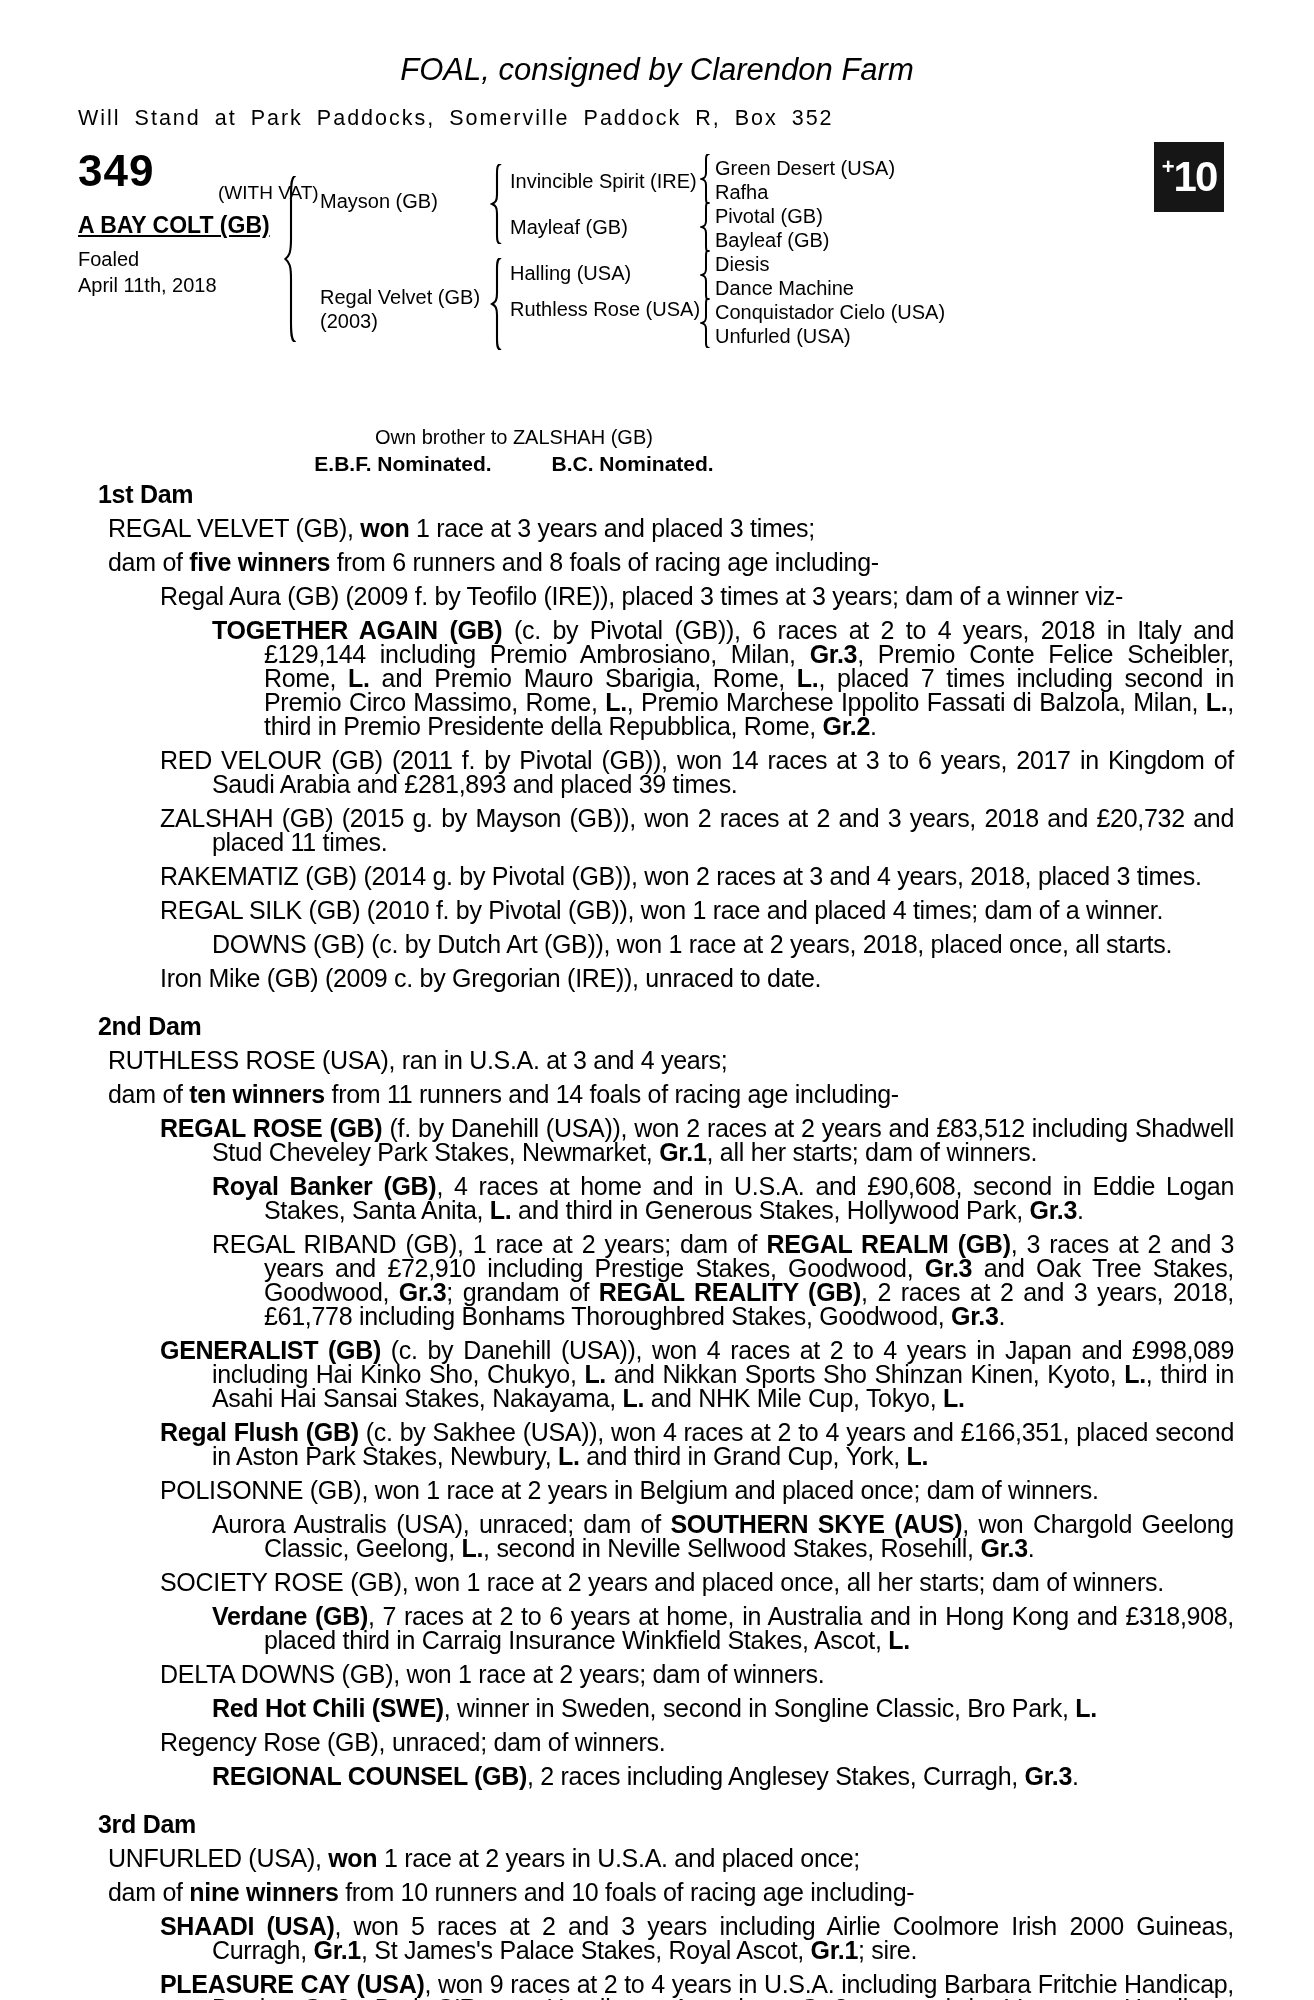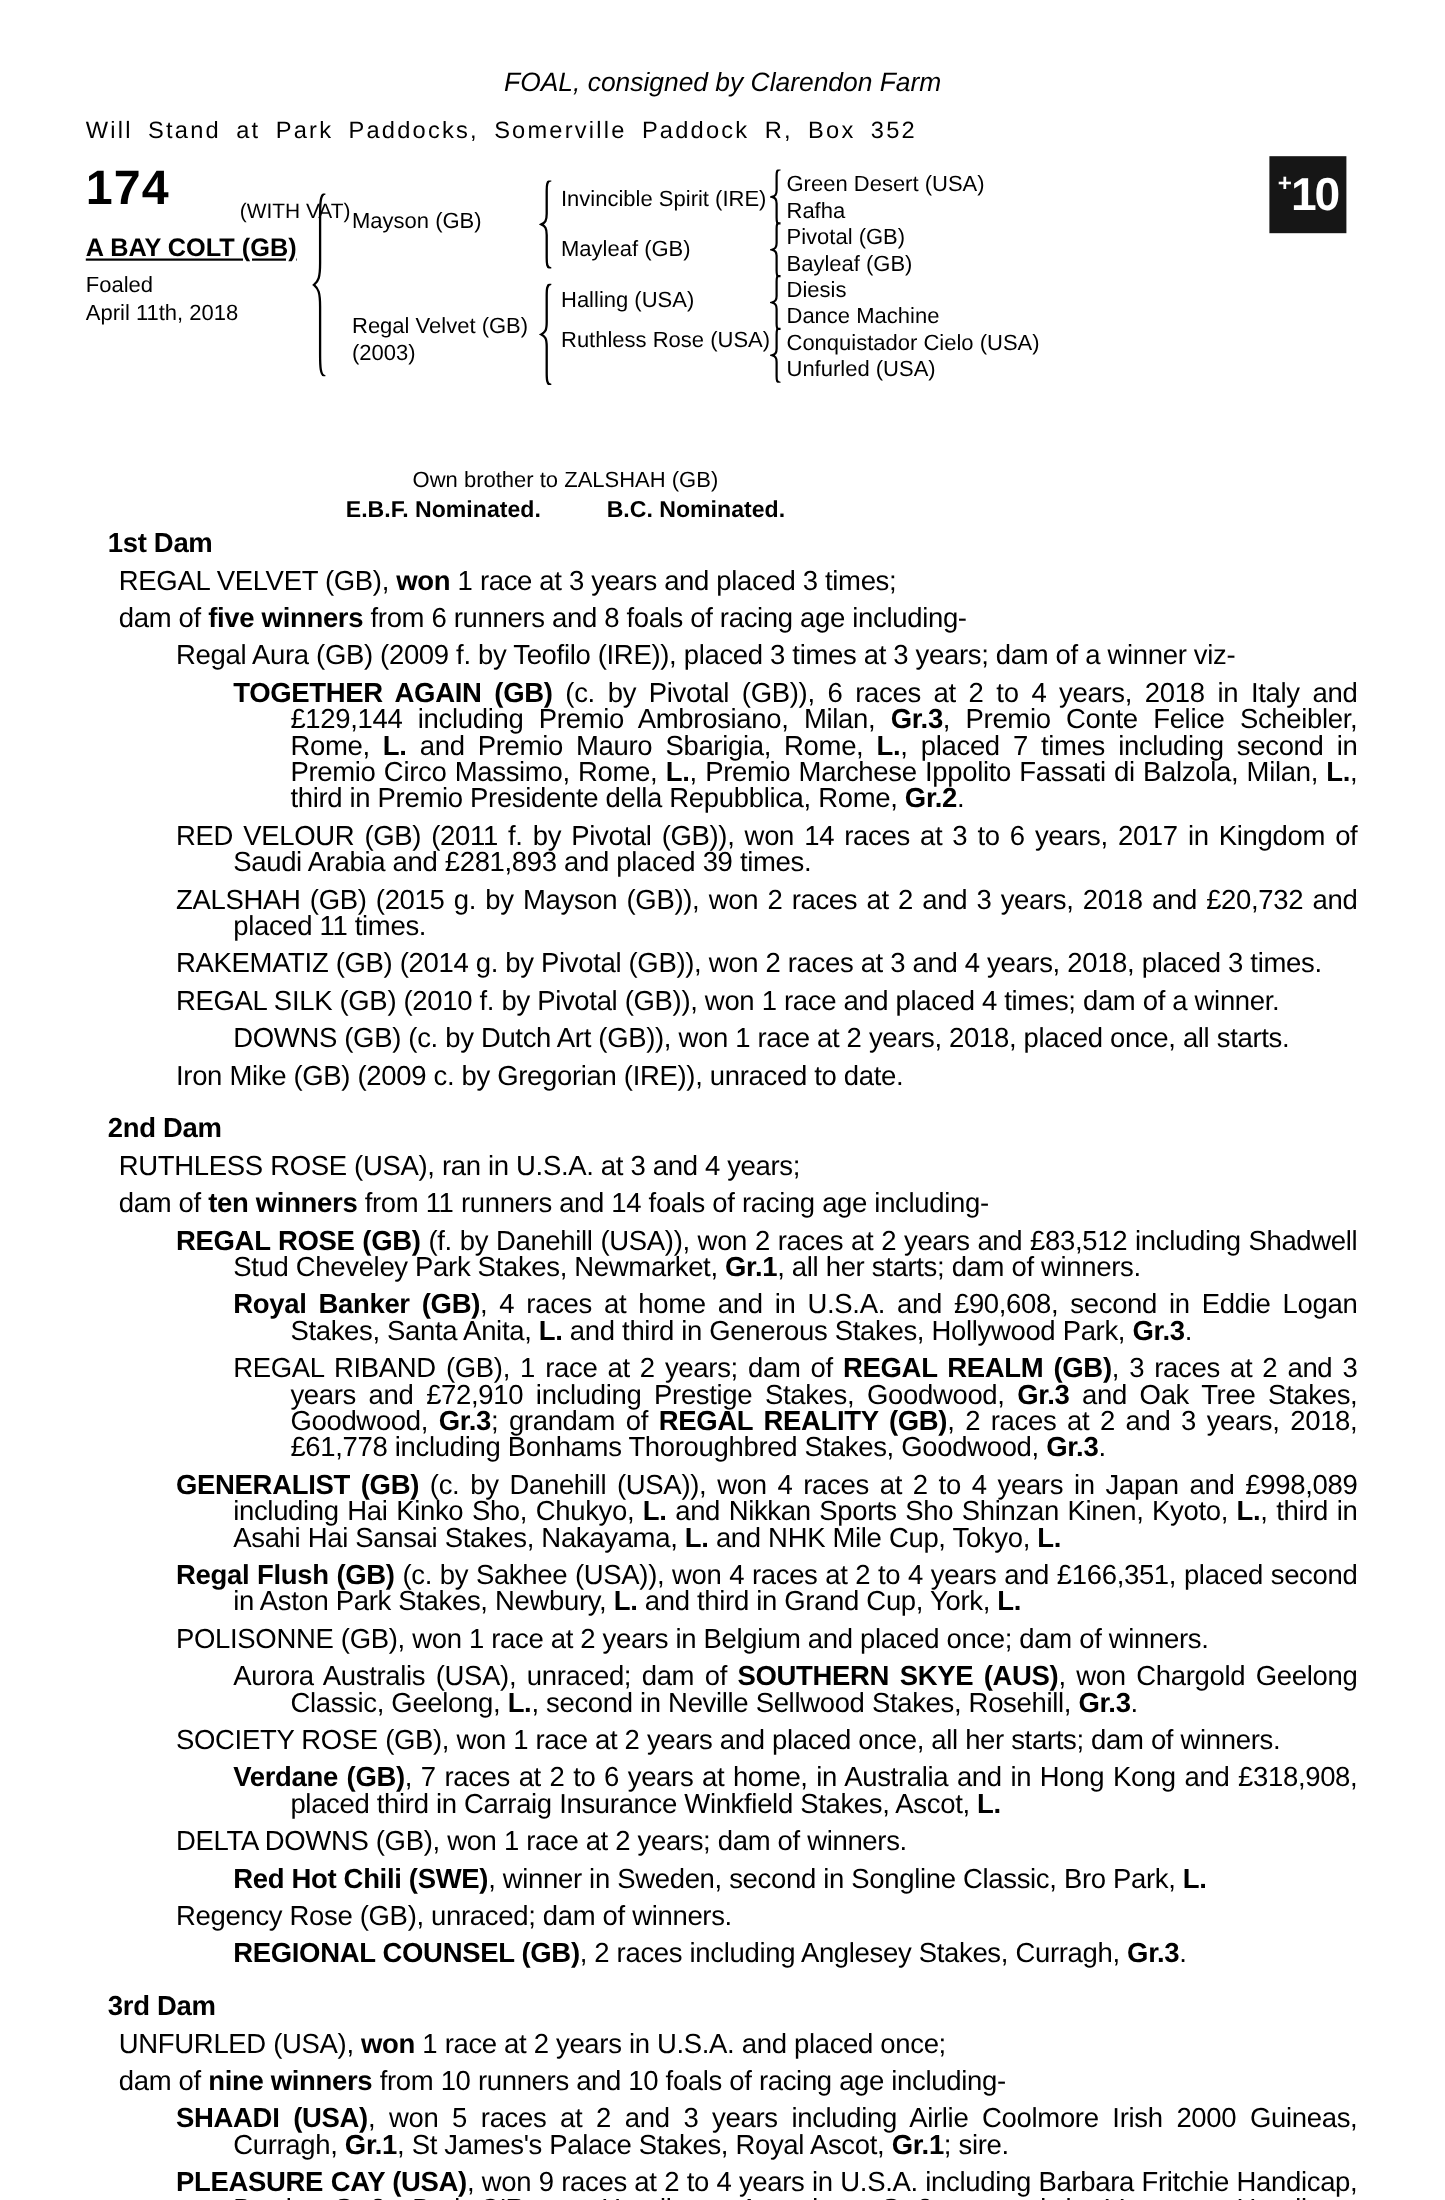--- a/index.html
+++ b/index.html
@@ -4,22 +4,22 @@
 <style>
   * { box-sizing: border-box; }
   html,body { margin:0; padding:0; }
   body {
     width:1314px; height:2000px; position:relative;
     background:#ffffff; color:#000;
     font-family:"Liberation Sans", sans-serif;
     overflow:hidden;
   }
   .consignor {
-    position:absolute; top:62px; left:0; width:1314px;
-    text-align:center; font-style:italic; font-size:24px;
+    position:absolute; top:52px; left:0; width:1314px;
+    text-align:center; font-style:italic; font-size:31px;
   }
   .stand-line {
     position:absolute; top:106px; left:78px;
     font-weight:normal; font-size:21.5px; letter-spacing:2px; word-spacing:6px;
   }
   .badge {
     position:absolute; top:142px; left:1154px; width:70px; height:70px;
     background:#161616; color:#fff; display:flex; align-items:center; justify-content:center;
     font-weight:bold;
   }
@@ -69,21 +69,21 @@
 
 <div class="consignor">FOAL, consigned by Clarendon Farm</div>
 <div class="stand-line">Will Stand at Park Paddocks, Somerville Paddock R, Box 352</div>
 
 <div class="badge">
   <span class="plus">+</span>
     <span class="num">10</span>
 </div>
 
 <div class="pedigree">
-  <span class="abs lot-num">174</span>
+  <span class="abs lot-num">349</span>
   <span class="abs lot-vat">(WITH VAT)</span>
   <span class="abs colt-name">A BAY COLT (GB)</span>
   <span class="abs foaled">Foaled</span>
   <span class="abs foal-date">April 11th, 2018</span>
 
   <svg class="brace" style="left:283px;top:26px;width:16px;height:166px" viewBox="0 0 20 100" preserveAspectRatio="none">
       <path d="M16,0 C10,0 10,6 10,12 L10,38 C10,46 8,48 3,50 C8,52 10,54 10,62 L10,88 C10,94 10,100 16,100" fill="none" stroke="#000" stroke-width="2.1" vector-effect="non-scaling-stroke"></path>
     </svg>
   <span class="abs sire">Mayson (GB)</span>
   <span class="abs dam-n">Regal Velvet (GB)</span>

